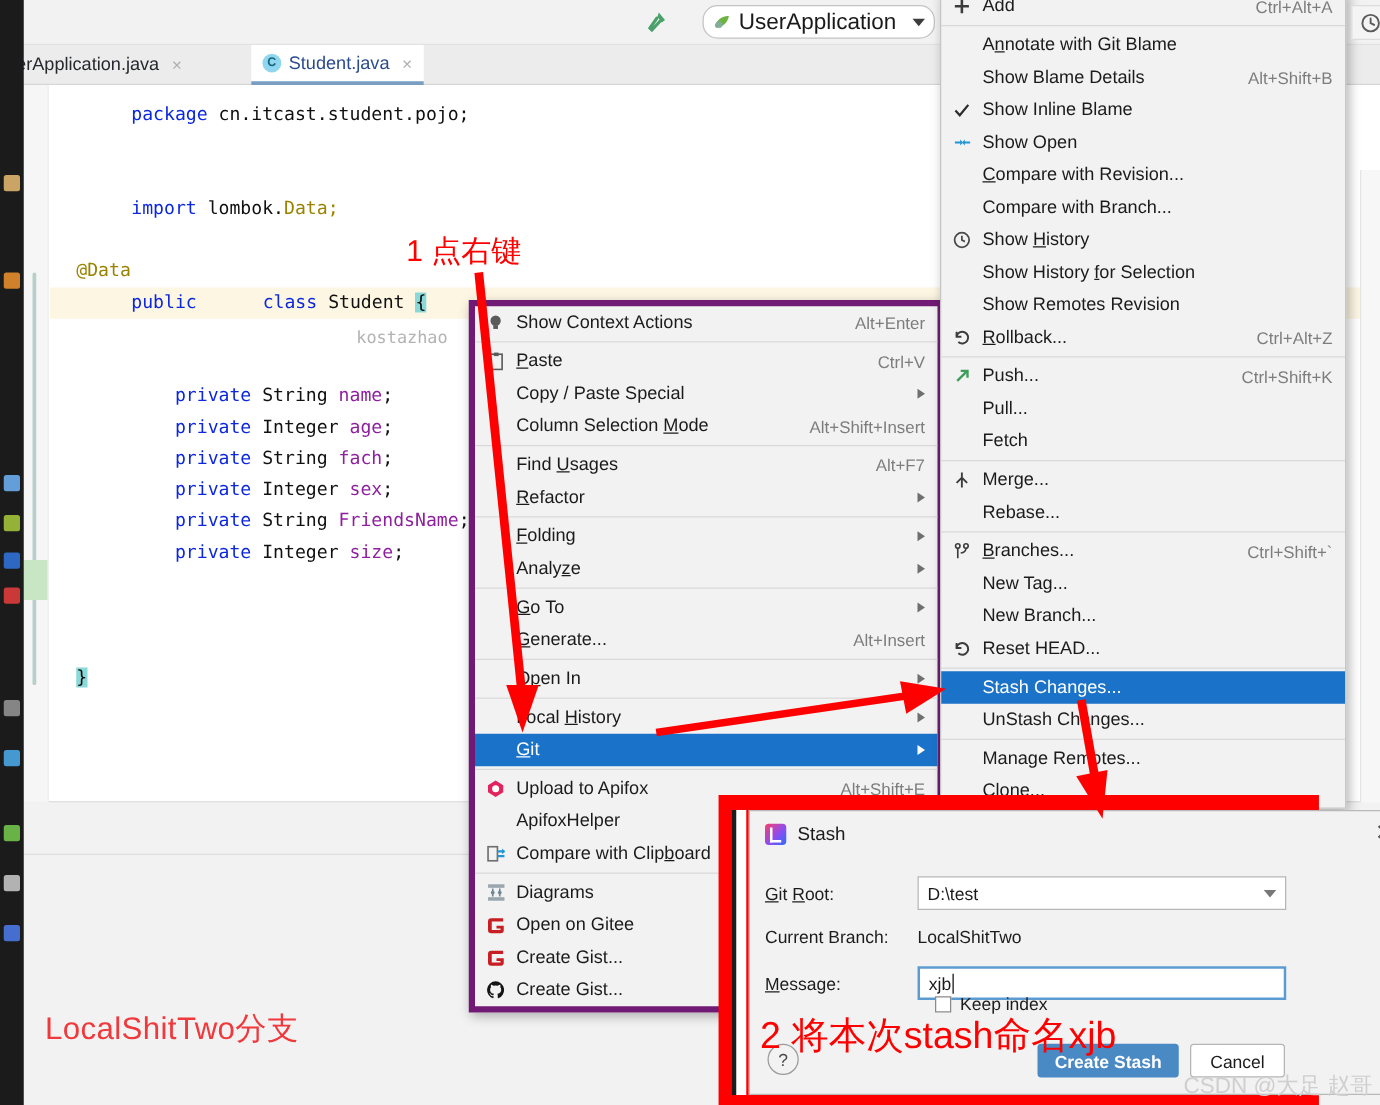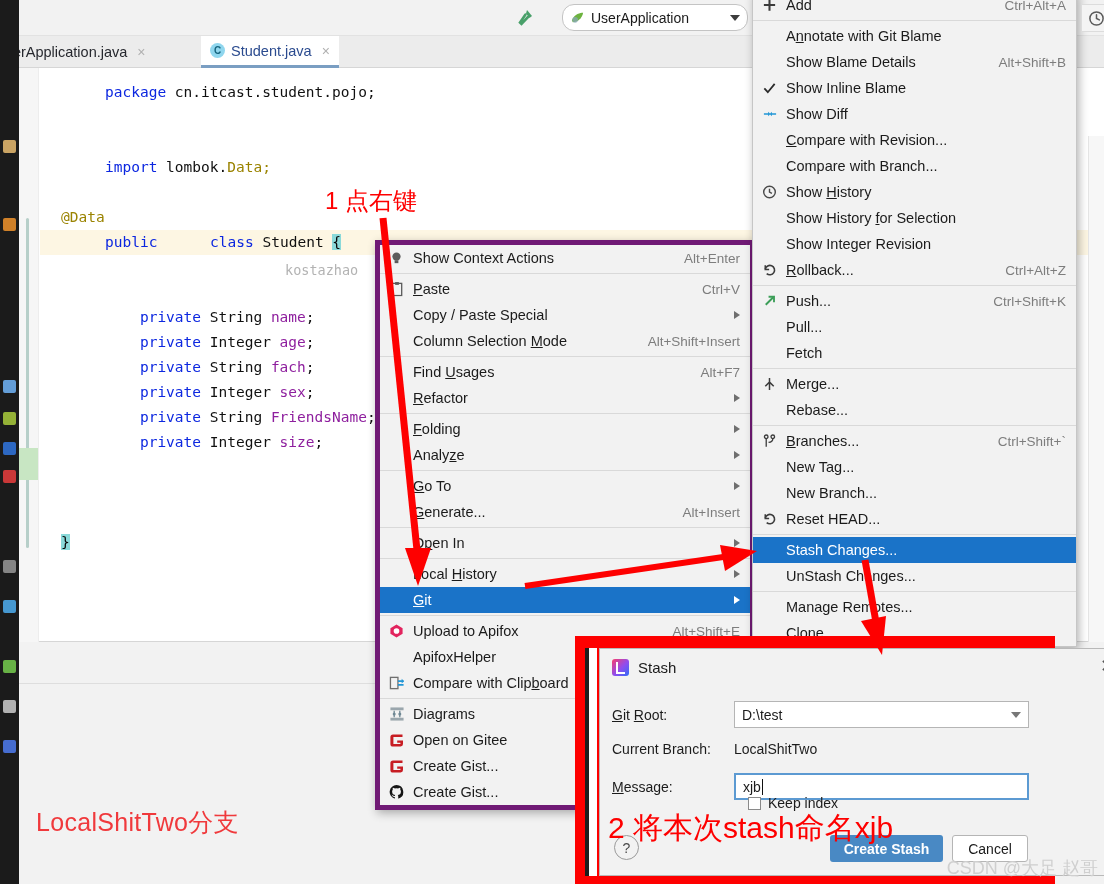--- a/index.html
+++ b/index.html
@@ -34,21 +34,21 @@
     background: #f2f2f2; border-bottom: 1px solid #e2e2e2;
   }
   .hammer-btn {
     position: absolute; left: 491px; top: 3px; width: 30px; height: 28px;
     display: flex; align-items: center; justify-content: center;
   }
   .runcfg {
     position: absolute; left: 543px; top: 4px; width: 186px; height: 27px;
     background: #fff; border: 1px solid #c4c4c4; border-radius: 12px;
     display: flex; align-items: center; padding: 0 7px; gap: 6px;
-    font-size: 14px; color: #1a1a1a;
+    font-size: 18px; color: #1a1a1a;
   }
   .runcfg .caret {
     margin-left: auto; width: 0; height: 0;
     border-left: 5px solid transparent; border-right: 5px solid transparent;
     border-top: 6px solid #3c3c3c;
   }
 
   
   .tabs {
     position: absolute; left: 0; top: 36px; width: 1085px; height: 32px;
@@ -474,42 +474,42 @@
         <span>Show Inline Blame</span>
       </div>
       <div class="mi">
         <span class="mico">
           <svg width="16" height="15" viewBox="0 0 16 16">
             <path d="M1.5 8 H7 M14.5 8 H9" stroke="#2196d6" stroke-width="1.8"></path>
             <path d="M6 5.5 L8.4 8 L6 10.5" fill="#2196d6"></path>
             <path d="M10 5.5 L7.6 8 L10 10.5" fill="#2196d6"></path>
           </svg>
         </span>
-        <span>Show Diff</span>
+        <span>Show Open</span>
       </div>
       <div class="mi">
         <span><u>C</u>ompare with Revision...</span>
       </div>
       <div class="mi">
         <span>Compare with Branch...</span>
       </div>
       <div class="mi">
         <span class="mico">
           <svg width="15" height="15" viewBox="0 0 16 16">
             <circle cx="8" cy="8" r="6.2" fill="none" stroke="#4a4a4a" stroke-width="1.5"></circle>
             <path d="M8 4.4 V8 L10.6 9.4" stroke="#4a4a4a" stroke-width="1.5" fill="none"></path>
           </svg>
         </span>
         <span>Show <u>H</u>istory</span>
       </div>
       <div class="mi">
         <span>Show History <u>f</u>or Selection</span>
       </div>
       <div class="mi">
-        <span>Show Integer Revision</span>
+        <span>Show Remotes Revision</span>
       </div>
       <div class="mi">
         <span class="mico">
           <svg width="15" height="15" viewBox="0 0 16 16">
             <path d="M3.5 7 A5 5 0 1 1 5 11.8" stroke="#3c3c3c" stroke-width="1.7" fill="none"></path>
             <path d="M3.5 3 L3.5 7.4 L7.6 7.4" stroke="#3c3c3c" stroke-width="1.7" fill="none"></path>
           </svg>
         </span>
         <span><u>R</u>ollback...</span>
         <span class="acc">Ctrl+Alt+Z</span>

